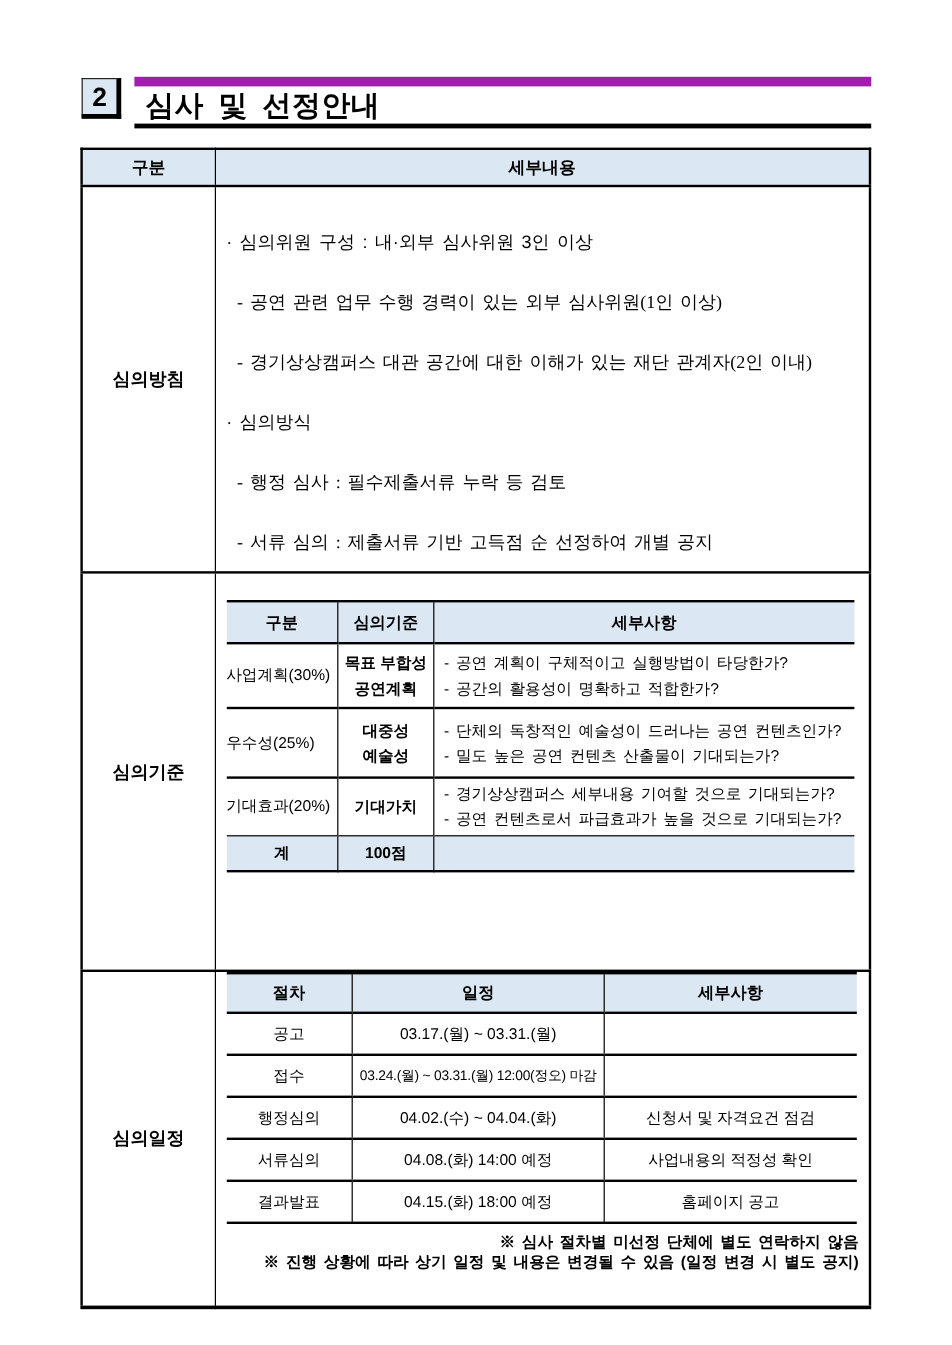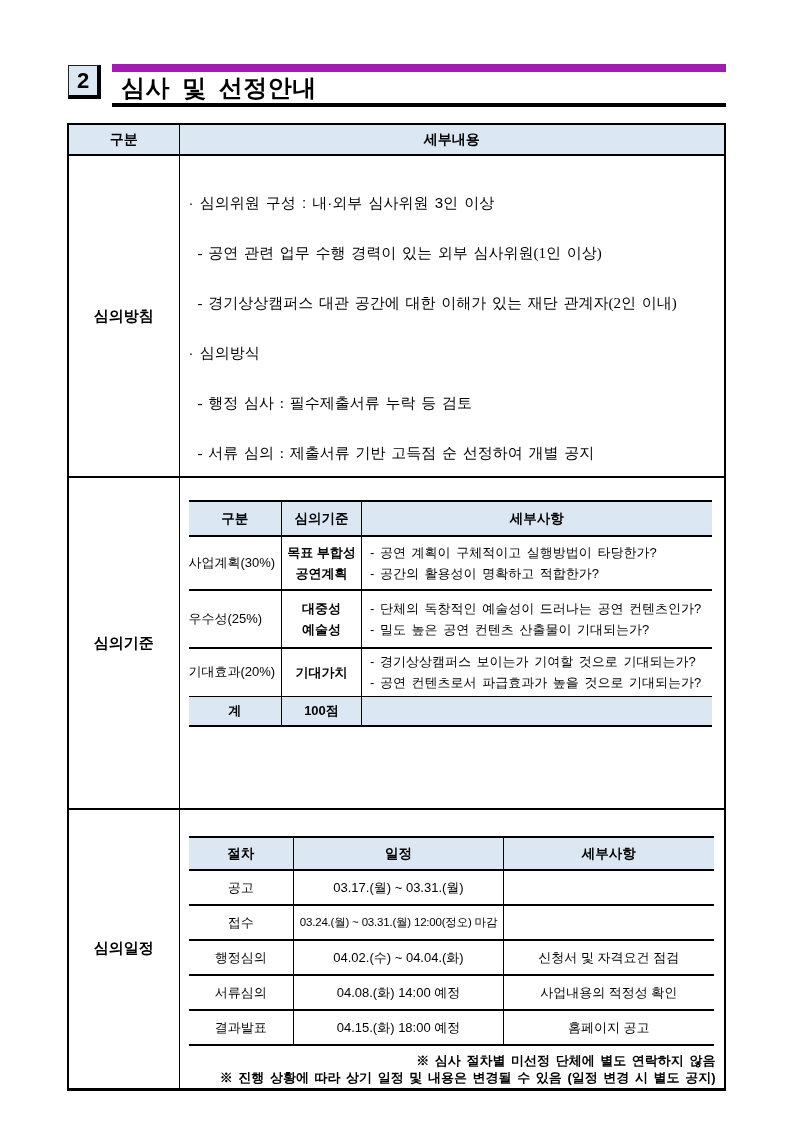--- a/index.html
+++ b/index.html
@@ -70,21 +70,21 @@
   .crit-cell { text-align:center; font-weight:bold; font-size:13.5px; }
   .crit-cell div { line-height:21px; white-space:nowrap; }
   .det-cell { padding-left:8px; }
   .det-cell div { line-height:21px; word-spacing:2px; white-space:nowrap; }
   .crit-tbl .total td {
     background:#dbe7f2; font-weight:bold; text-align:center; height:28px;
     border-top:1.5px solid #000;
   }
 
   
-  .sched-tbl { margin-top:26px; width:525px; }
+  .sched-tbl { width:525px; }
   .sched-tbl col.c1 { width:105px; } .sched-tbl col.c2 { width:210px; } .sched-tbl col.c3 { width:210px; }
   .sched-tbl th { height:31px; }
   .sched-tbl td { height:33px; text-align:center; white-space:nowrap; }
   .sched-tbl td.fit { font-size:11.5px; letter-spacing:-0.2px; }
 
   .notes { margin-top:6px; width:536px; text-align:right; }
   .note-line { font-size:13px; font-weight:bold; line-height:17px; word-spacing:2px; white-space:nowrap; }
 </style>
 </head>
 <body>
@@ -160,21 +160,21 @@
                   <div>- 단체의 독창적인 예술성이 드러나는 공연 컨텐츠인가?</div>
                   <div>- 밀도 높은 공연 컨텐츠 산출물이 기대되는가?</div>
                 </td>
               </tr>
               <tr style="height:48px">
                 <td class="cat-cell">기대효과(20%)</td>
                 <td class="vline crit-cell">
                   <div>기대가치</div>
                 </td>
                 <td class="vline det-cell">
-                  <div>- 경기상상캠퍼스 보이는가 기여할 것으로 기대되는가?</div>
+                  <div>- 경기상상캠퍼스 세부내용 기여할 것으로 기대되는가?</div>
                   <div>- 공연 컨텐츠로서 파급효과가 높을 것으로 기대되는가?</div>
                 </td>
               </tr>
               <tr class="total">
                 <td>계</td>
                 <td class="vline">100점</td>
                 <td class="vline"></td>
               </tr>
             </tbody>
           </table>

